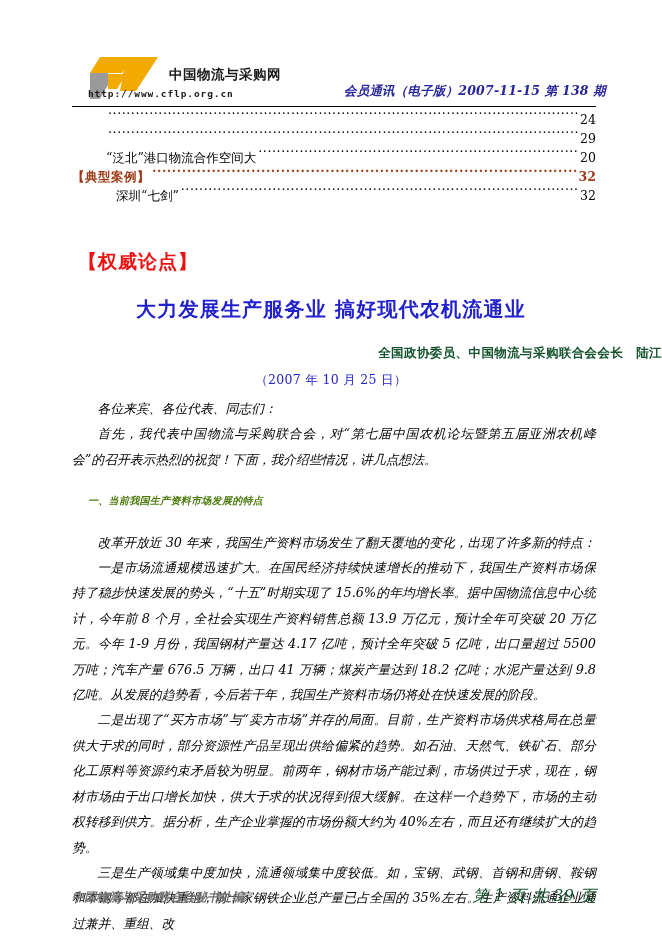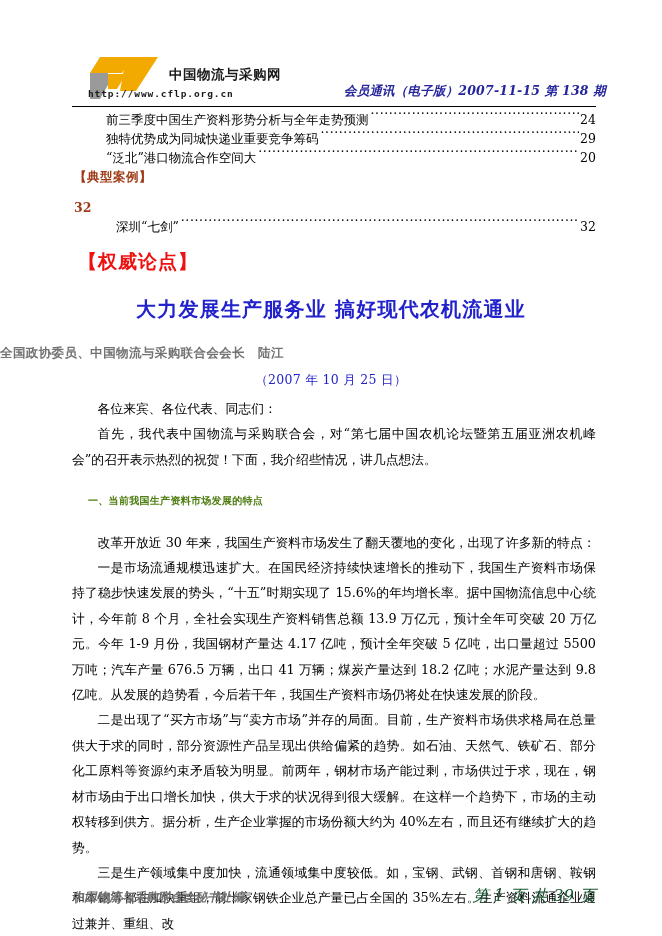--- a/index.html
+++ b/index.html
@@ -108,21 +108,21 @@
     display: flex;
     align-items: baseline;
     font-size: 12.5px;
     line-height: 19px;
     white-space: nowrap;
     color: #000000;
   }
 
   .toc-row.indent-1 { padding-left: 34px; }
   .toc-row.indent-2 { padding-left: 44px; justify-content: flex-end; }
-  .toc-row.indent-0 { padding-left: 0px; flex-direction: column; }
+  .toc-row.indent-0 { padding-left: 0px; }
 
   .toc-label { flex: 0 0 auto; }
 
   .toc-leader {
     flex: 1 1 auto;
     overflow: hidden;
     margin: 0 1px 0 2px;
     position: relative;
     height: 12px;
   }
@@ -173,24 +173,24 @@
     color: #2222cc;
     letter-spacing: 1.2px;
     white-space: nowrap;
   }
 
   .article-byline {
     position: absolute;
     left: 0;
     top: 345px;
     width: 662px;
-    text-align: left;
-    font-size: 12.5px;
-    font-weight: bold;
-    color: #737373;
+    text-align: right;
+    font-size: 12.5px;
+    font-weight: bold;
+    color: #14532d;
     letter-spacing: 0.4px;
     white-space: nowrap;
   }
 
   .article-date {
     position: absolute;
     left: 0;
     top: 372px;
     width: 662px;
     text-align: center;
@@ -199,20 +199,21 @@
     letter-spacing: 0.3px;
     white-space: nowrap;
   }
 
   
   .body-area {
     position: absolute;
     left: 72px;
     top: 396px;
     width: 524px;
+    font-style: italic;
   }
 
   .para {
     font-size: 12.8px;
     line-height: 25.4px;
     text-align: justify;
     text-justify: inter-ideograph;
     margin: 0;
     text-indent: 2em;
     color: #000000;
@@ -275,26 +276,24 @@
       <div class="logo-text-cn">中国物流与采购网</div>
       <div class="logo-url">http://www.cflp.org.cn</div>
     </div>
 
     <div class="issue-line">会员通讯（电子版）2007-11-15 第 138 期</div>
     <div class="rule-top"></div>
   </div>
 
   <div class="toc">
     <div class="toc-row indent-1">
-      <span class="toc-label">前三季度中国生产资料形势分析与全年走势预测</span>
       <span class="toc-leader"></span>
       <span class="toc-page">24</span>
     </div>
     <div class="toc-row indent-1">
-      <span class="toc-label">独特优势成为同城快递业重要竞争筹码</span>
       <span class="toc-leader"></span>
       <span class="toc-page">29</span>
     </div>
     <div class="toc-row indent-1">
       <span class="toc-label">“泛北”港口物流合作空间大</span>
       <span class="toc-leader"></span>
       <span class="toc-page">20</span>
     </div>
     <div class="toc-row indent-0 section">
       <span class="toc-label">【典型案例】</span>

